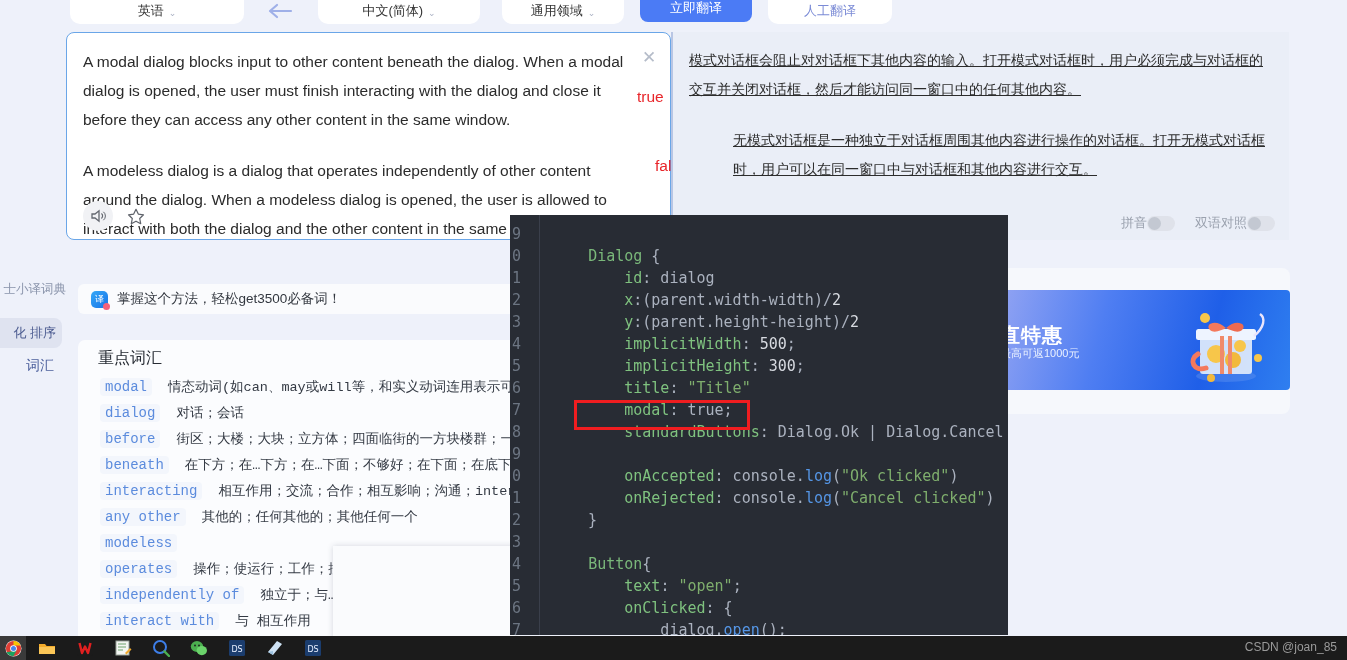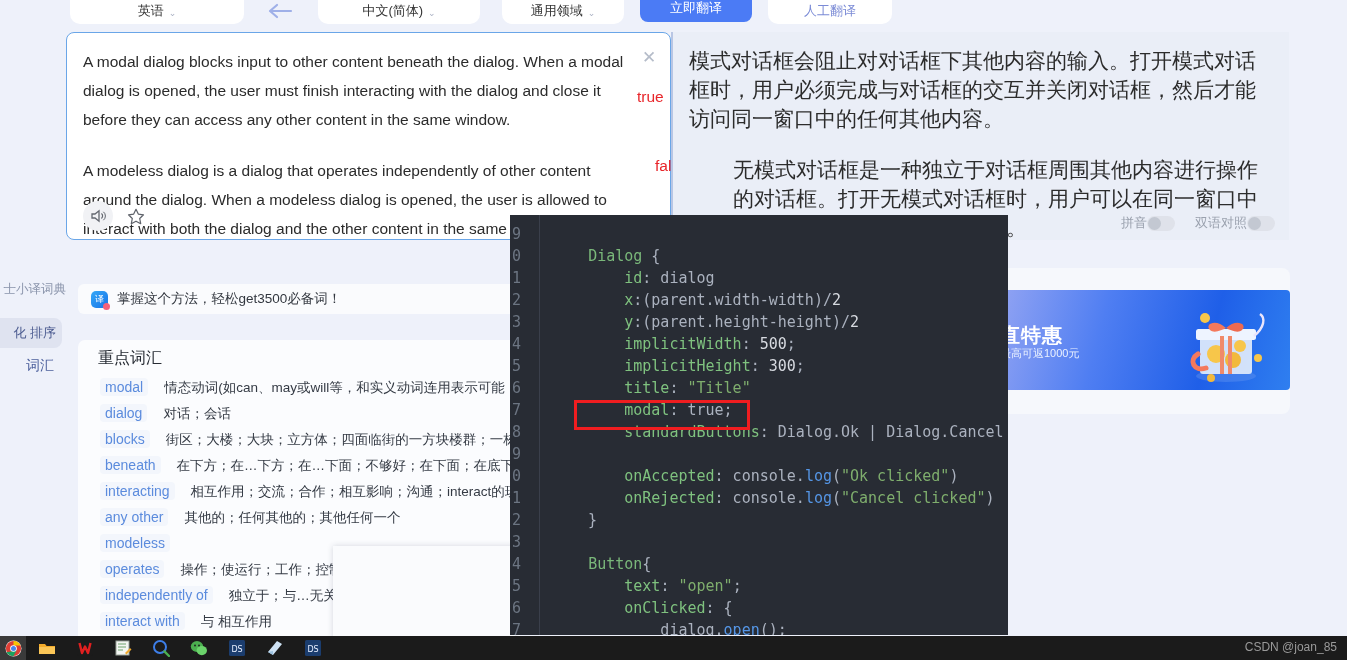--- a/index.html
+++ b/index.html
@@ -78,21 +78,21 @@
   .anno.true-lbl  { left: 637px; top: 88px; }
   .anno.false-lbl { left: 655px; top: 157px; }
 
   
   .dst-panel {
     position: absolute; left: 671px; top: 32px; width: 618px; height: 208px;
     background: #eaeef7; border-left: 2px solid #b9c6e4;
   }
   .dst-text {
     position: absolute; left: 16px; top: 14px; width: 586px;
-    font-size: 21px; line-height: 29px; color: #2c2c2c;
+    font-size: 14px; line-height: 29px; color: #2c2c2c; text-decoration: underline;
   }
   .dst-text p + p { margin-top: 22px; margin-left: 44px; }
   .dst-toggles {
     position: absolute; right: 14px; bottom: 8px;
     display: flex; align-items: center; gap: 20px;
     font-size: 13px; color: #9aa1ae;
   }
   .tg { display: flex; align-items: center; }
   .tg-switch {
     width: 28px; height: 15px; border-radius: 8px; background: #dfe2ea; position: relative;
@@ -145,21 +145,21 @@
     display: flex; align-items: center; justify-content: center;
   }
   .tip-badge::before {
     content: ""; position: absolute; right: -2px; bottom: -2px;
     width: 7px; height: 7px; border-radius: 50%; background: #f4607a;
   }
 
   
   .vocab-card {
     position: absolute; left: 78px; top: 340px; width: 442px; height: 300px;
-    background: #fbfcfe; border-radius: 7px 7px 0 0; overflow: hidden;
+    background: #fbfcfe; border-radius: 7px 7px 0 0; overflow: hidden; font-family: Liberation Mono, monospace;
   }
   .vocab-title {
     position: absolute; left: 20px; top: 8px;
     font-size: 16px; color: #262b33;
   }
   .vocab-list { position: absolute; left: 0; top: 38px; width: 100%; }
   .vocab-row {
     display: flex; align-items: baseline; height: 26px; padding-left: 22px;
     white-space: nowrap; overflow: hidden;
   }
@@ -347,21 +347,21 @@
     <div class="vocab-list" id="vocab-list">
         <div class="vocab-row">
           <span class="v-word">modal</span>
           <span class="v-def">情态动词(如can、may或will等，和实义动词连用表示可能</span>
         </div>
         <div class="vocab-row">
           <span class="v-word">dialog</span>
           <span class="v-def">对话；会话</span>
         </div>
         <div class="vocab-row">
-          <span class="v-word">blocks</span>
+          <span class="v-word">before</span>
           <span class="v-def">街区；大楼；大块；立方体；四面临街的一方块楼群；一栋</span>
         </div>
         <div class="vocab-row">
           <span class="v-word">beneath</span>
           <span class="v-def">在下方；在…下方；在…下面；不够好；在下面；在底下</span>
         </div>
         <div class="vocab-row">
           <span class="v-word">interacting</span>
           <span class="v-def">相互作用；交流；合作；相互影响；沟通；interact的现</span>
         </div>

